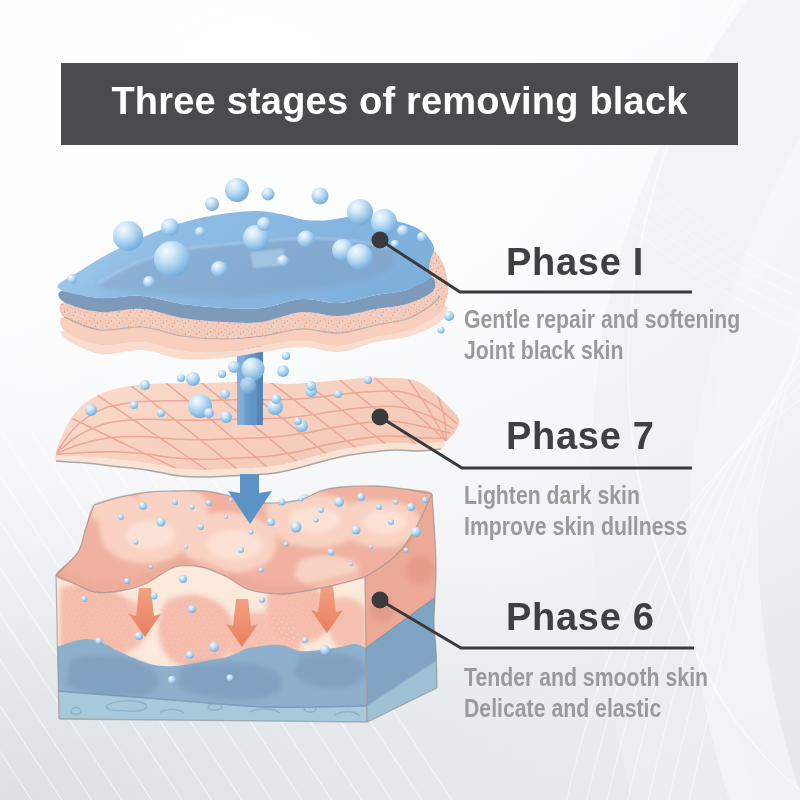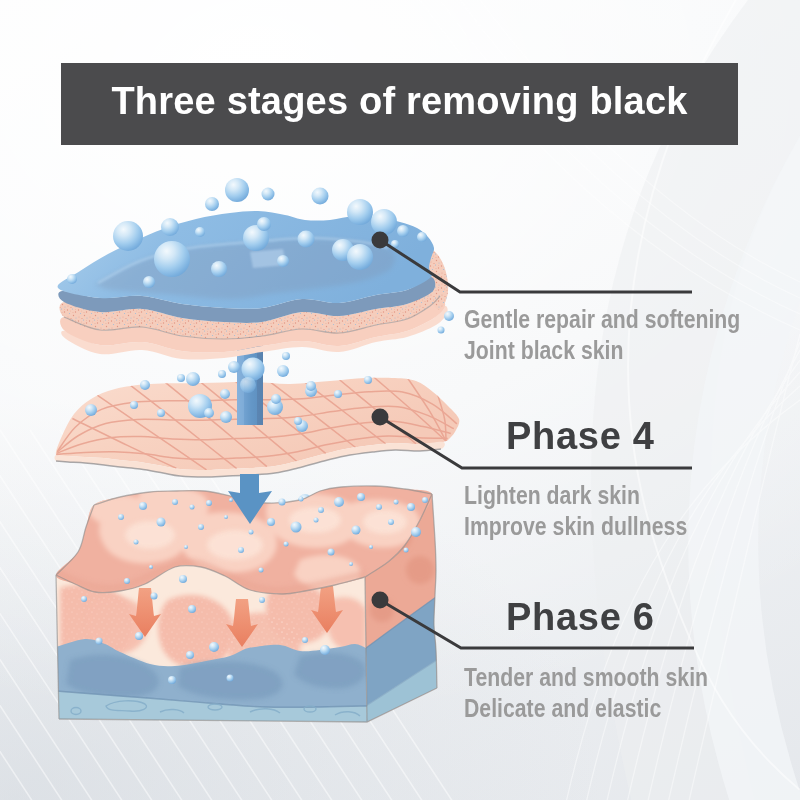--- a/index.html
+++ b/index.html
@@ -385,25 +385,26 @@
     <circle cx="380" cy="240" r="8.5"></circle>
     <circle cx="380" cy="417" r="8.5"></circle>
     <circle cx="380" cy="600" r="8.5"></circle>
   </g>
 </svg>
 
 <div class="banner">
   <div class="banner-title">Three stages of removing black</div>
 </div>
 
+<div class="phase-label label-1">Phase I</div>
 <div class="phase-desc desc-1">
   <div>Gentle repair and softening</div>
   <div>Joint black skin</div>
 </div>
-<div class="phase-label label-2">Phase 4</div>
+<div class="phase-label label-2">Phase 7</div>
 <div class="phase-desc desc-2">
   <div>Lighten dark skin</div>
   <div>Improve skin dullness</div>
 </div>
 <div class="phase-label label-3">Phase 6</div>
 <div class="phase-desc desc-3">
   <div>Tender and smooth skin</div>
   <div>Delicate and elastic</div>
 </div>
 

